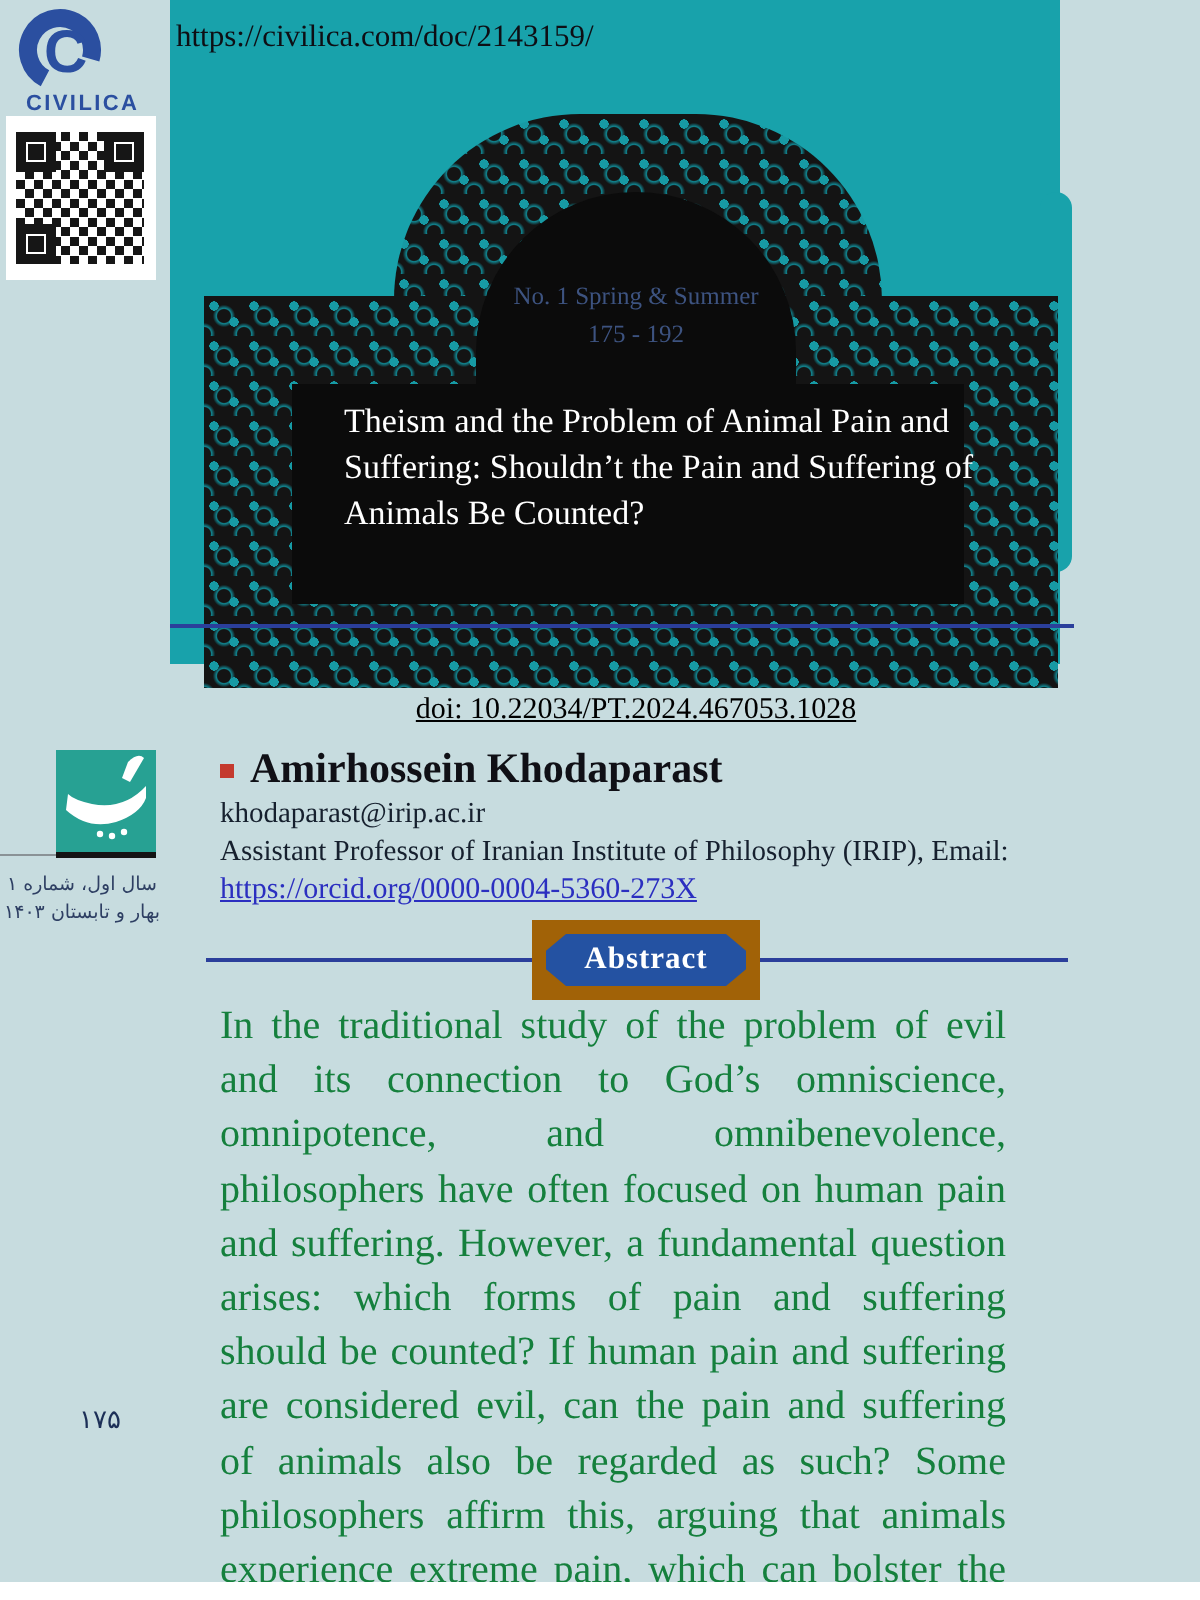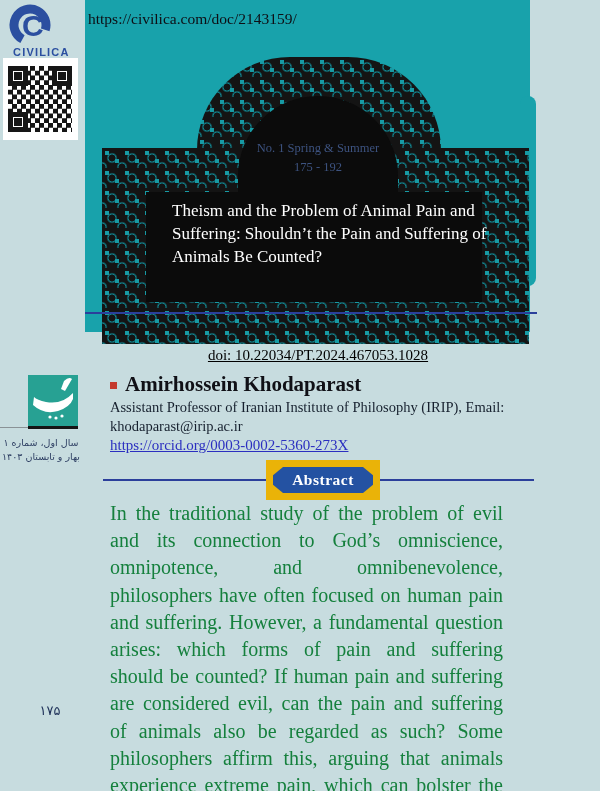--- a/index.html
+++ b/index.html
@@ -62,21 +62,21 @@
                   background:#27a193; border-bottom:3px solid #141414; }
   .sidebar-rule { position:absolute; left:0; top:427px; width:28px; height:1px; background:#8a9296; }
   .issue-caption { position:absolute; left:2px; top:436px; width:78px; text-align:center; direction:rtl;
                    font-size:9.5px; line-height:14px; color:#2e3f63;
                    font-family:"DejaVu Sans", sans-serif; }
   .page-num { position:absolute; left:30px; top:703px; width:40px; text-align:center;
               font-family:"DejaVu Sans", sans-serif; font-weight:normal; font-size:13px; color:#1c2f57; }
 
   
   .abstract-line { position:absolute; left:103px; top:479px; width:431px; height:2px; background:#2b3f9b; z-index:1; }
-  .abstract-badge { position:absolute; left:266px; top:460px; width:114px; height:40px; background:#eab308; z-index:2; }
+  .abstract-badge { position:absolute; left:266px; top:460px; width:114px; height:40px; background:#a16207; z-index:2; }
   .abstract-plaque { position:absolute; left:7px; top:7px; width:100px; height:26px; background:#2452a2;
                      clip-path:polygon(10% 0, 90% 0, 100% 32%, 100% 68%, 90% 100%, 10% 100%, 0 68%, 0 32%);
                      display:flex; align-items:center; justify-content:center; }
   .abstract-plaque span { color:#ffffff; font-weight:bold; font-size:15.5px; letter-spacing:0.5px; }
   .abstract-body { position:absolute; left:110px; top:500px; width:393px;
                    font-size:20px; line-height:27.2px; color:#15803d;
                    text-align:justify; text-align-last:justify; word-spacing:1.5px; }
 
   .bottom-strip { position:absolute; left:0; top:791px; width:600px; height:9px; background:#ffffff; }
 </style>
@@ -118,23 +118,23 @@
   <div class="frame-line"></div>
 
   <div class="doi-row">
     <span class="doi-link">doi: 10.22034/PT.2024.467053.1028</span>
   </div>
 
   <div class="author-block">
     <div class="author-name">
       <span class="bullet"></span><span>Amirhossein Khodaparast</span>
     </div>
+    <div class="affil">khodaparast@irip.ac.ir</div>
     <div class="affil">Assistant Professor of Iranian Institute of Philosophy (IRIP), Email:</div>
-    <div class="affil">khodaparast@irip.ac.ir</div>
-    <div class="orcid-row"><span class="orcid-link">https://orcid.org/0003-0002-5360-273X</span></div>
+    <div class="orcid-row"><span class="orcid-link">https://orcid.org/0000-0004-5360-273X</span></div>
   </div>
 
   <div class="journal-logo">
     <svg width="50" height="51" viewBox="0 0 50 51">
       <path d="M5 30 Q 16 40 30 36 Q 42 32 45 24 L 45 18 Q 34 30 18 27 Q 9 25 6 22 Z" fill="#ffffff"></path>
       <path d="M36 6 q 5 -5 8 -2 l -7 12 l -4 -2 Z" fill="#ffffff"></path>
       <circle cx="22" cy="42" r="1.6" fill="#ffffff"></circle>
       <circle cx="28" cy="43" r="1.6" fill="#ffffff"></circle>
       <circle cx="34" cy="41" r="1.6" fill="#ffffff"></circle>
     </svg>

